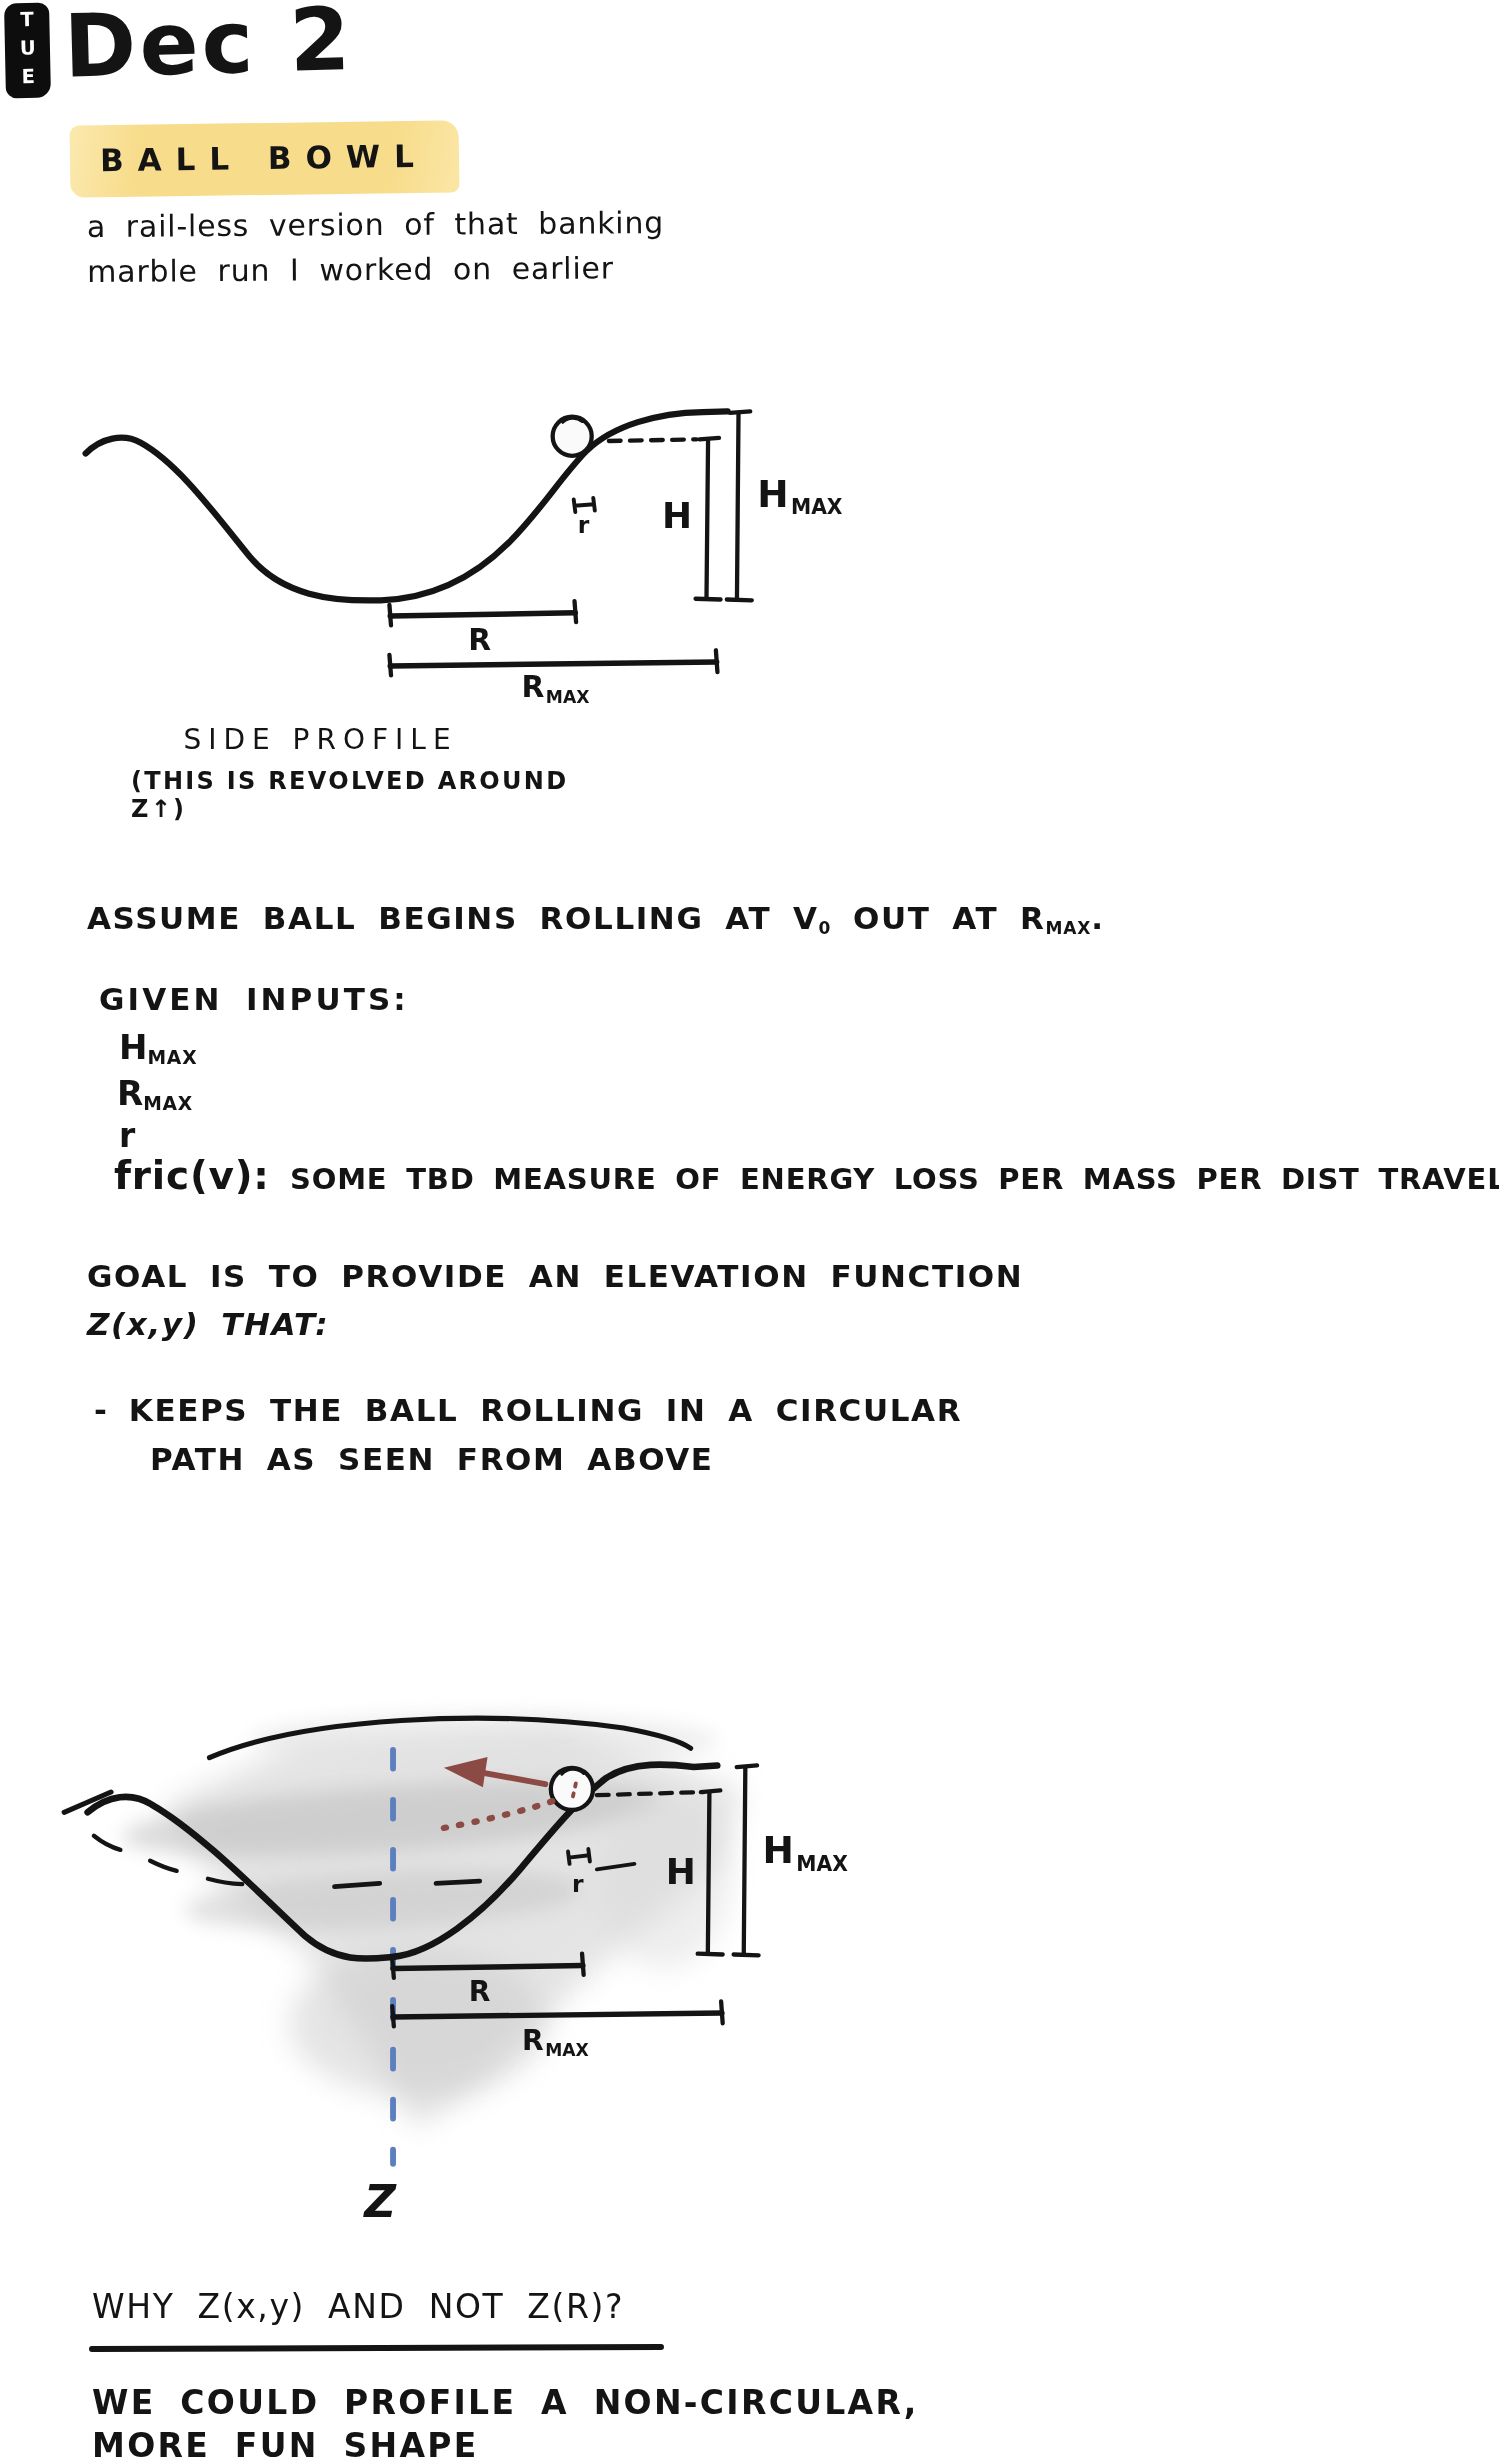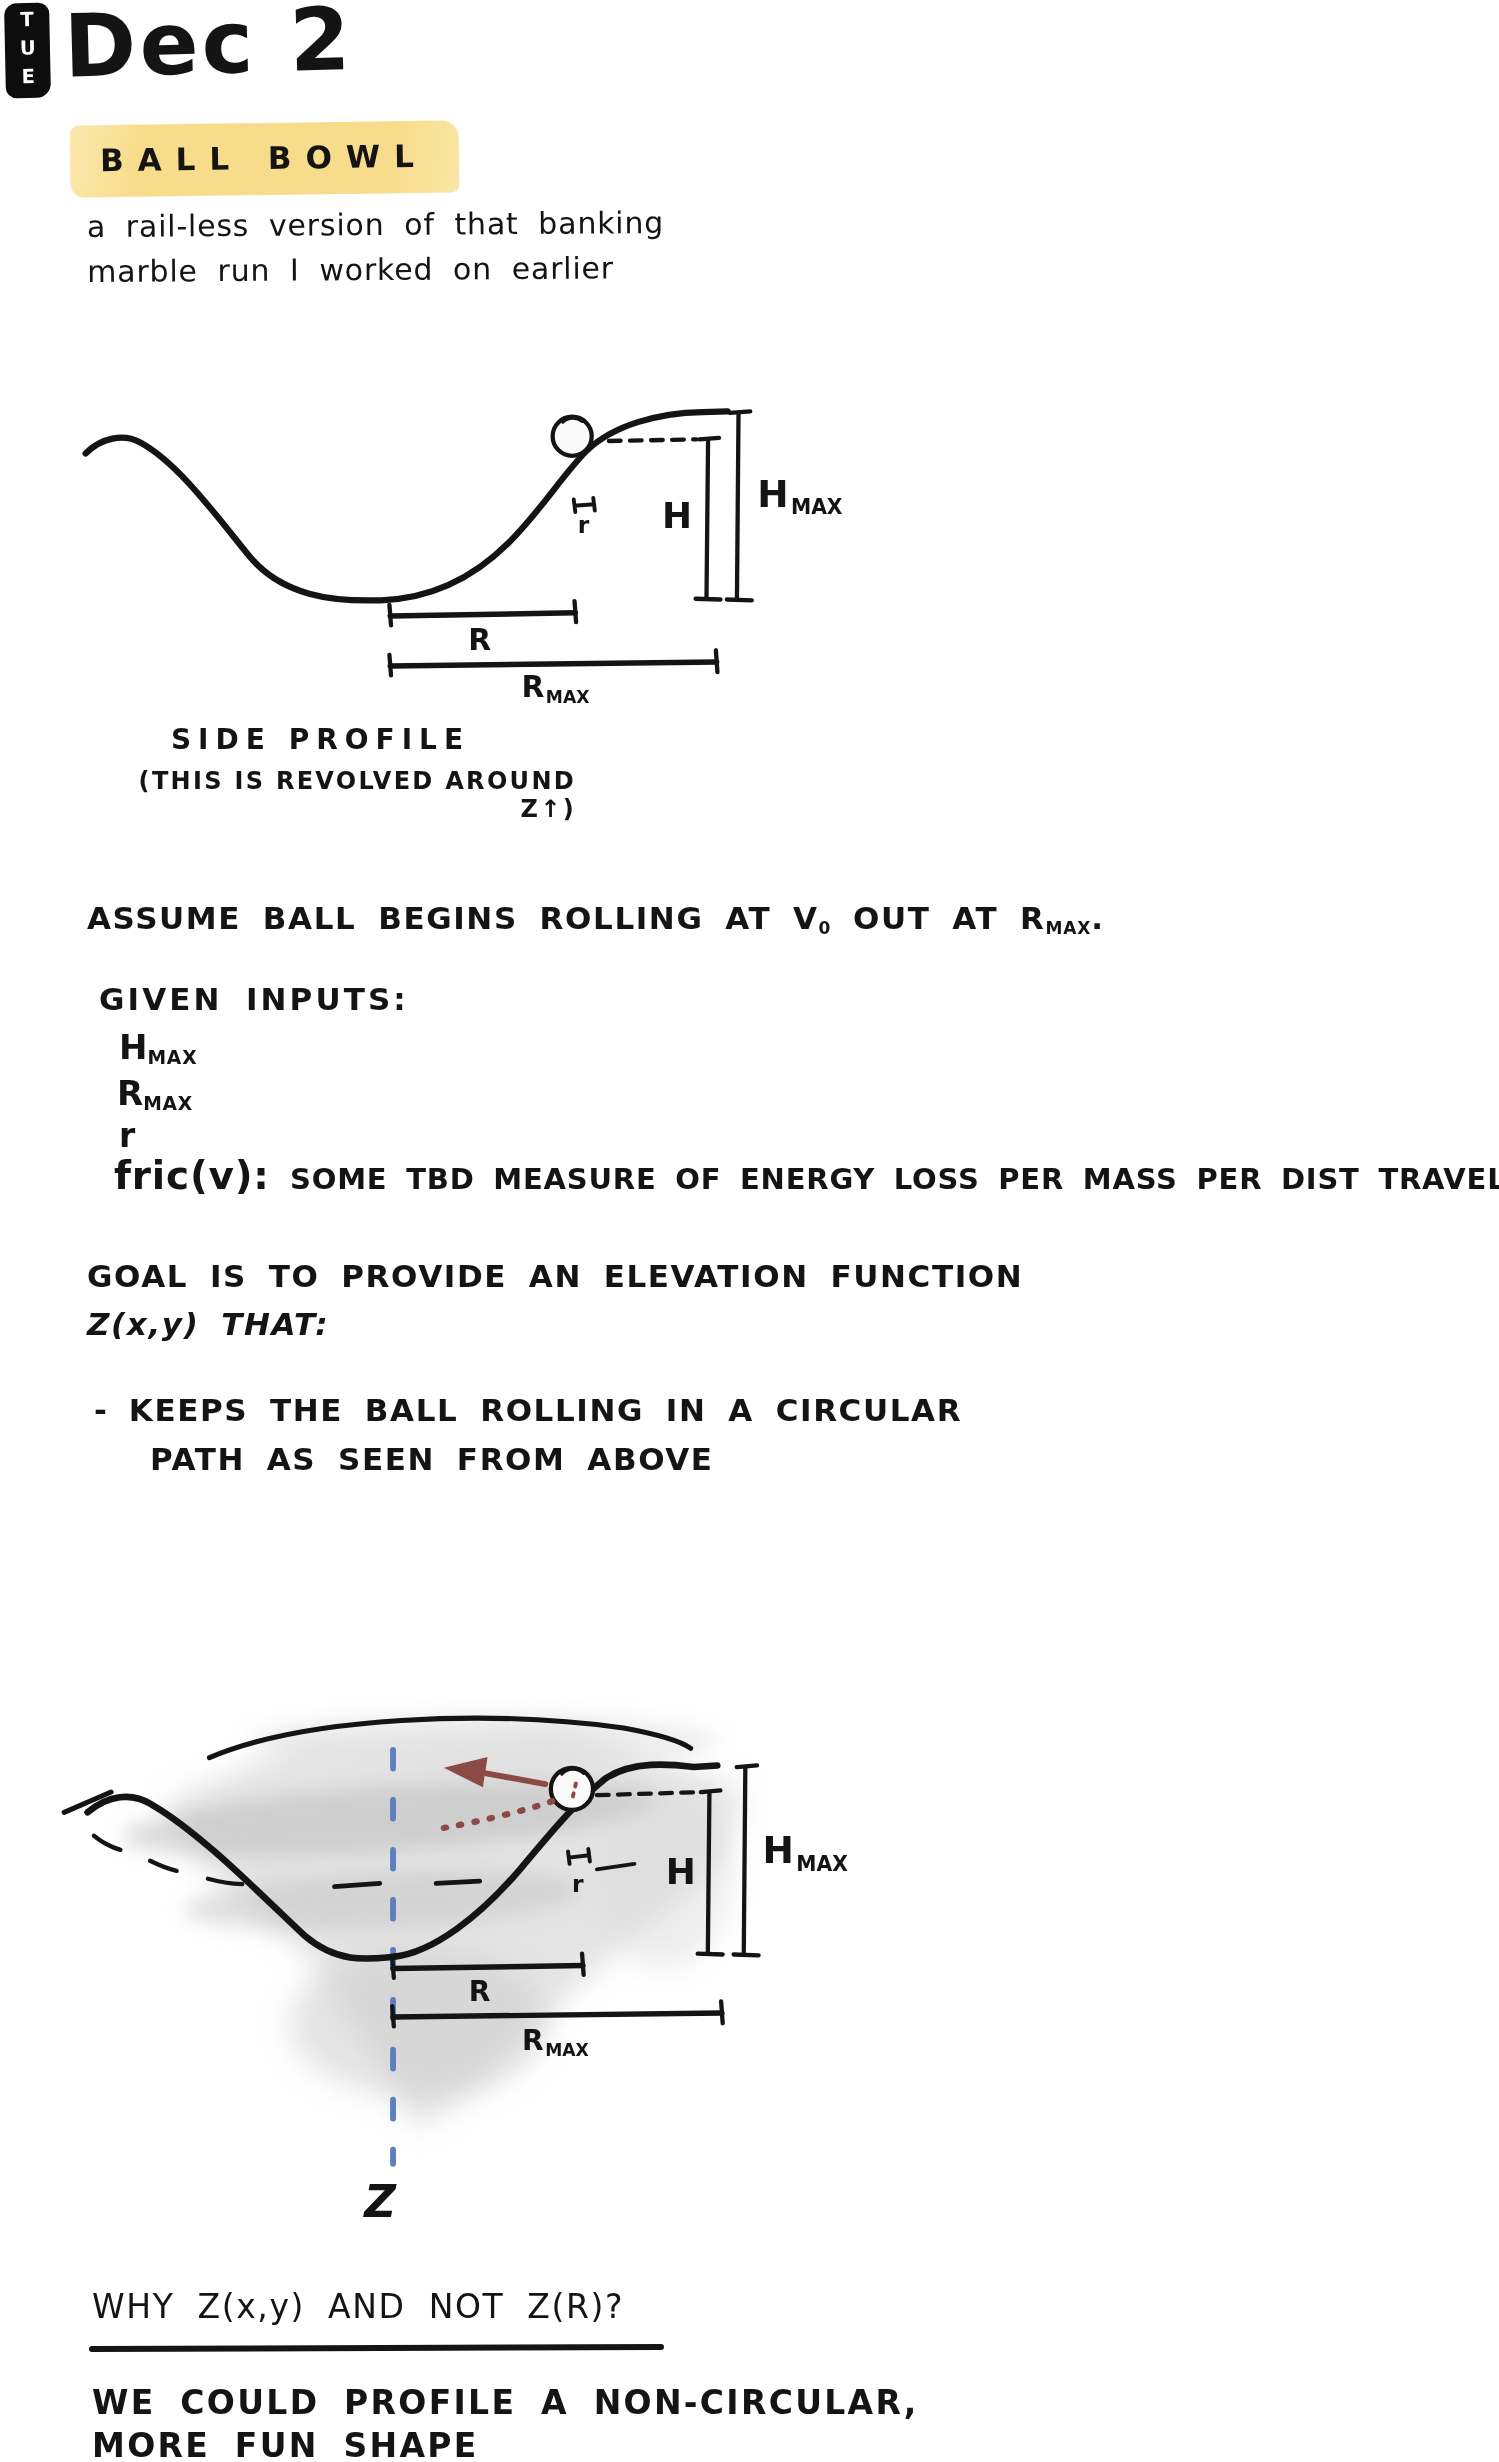--- a/index.html
+++ b/index.html
@@ -27,22 +27,22 @@
     left:70px; top:123px; background:linear-gradient(99deg,#fbe9af,#f7dc8b 18%,#f7dc8b 82%,#fae6a5);
     border-radius:9.4px 17px 7.8px 14px; padding:17px 31px 19px 30px; transform:rotate(-0.8deg);
   }
   .title-hl span { font-size:31px; font-weight:700; letter-spacing:14px; }
   .subtitle { left:87px; top:202px; font-size:30px; line-height:1.5; letter-spacing:0.8px; word-spacing:9.4px; transform:rotate(-0.4deg); }
 
   
   .hand { font-size:31px; letter-spacing:1.6px; word-spacing:9.4px; white-space:nowrap; }
   sub.hs { font-size:0.55em; vertical-align:-0.28em; letter-spacing:0.8px; font-weight:600; }
 
-  .caption1 { left:125px; top:723px; width:391px; text-align:center; font-size:28px; font-weight:700; letter-spacing:7px; }
-  .caption2 { left:131px; top:767px; width:445px; text-align:right; font-size:24px; font-weight:600; letter-spacing:2.3px; }
+  .caption1 { left:125px; top:723px; width:391px; text-align:center; font-size:28px; font-weight:400; letter-spacing:7px; }
+  .caption2 { left:131px; top:767px; width:445px; text-align:left; font-size:24px; font-weight:600; letter-spacing:2.3px; }
 
   .assume { left:87px; top:900px; font-weight:600; }
   .given-h { left:87px; top:981px; font-weight:600; letter-spacing:3.1px;margin-left:12px; }
   .gi { font-weight:600; }
   .gi1 { left:119px; top:1027px; font-size:34px; }
   .gi2 { left:117px; top:1073px; font-size:34px; }
   .gi3 { left:119px; top:1116px; font-size:33px; }
   .fric { left:114px; top:1153px; white-space:nowrap; }
   .fric .fl { font-size:39px; font-weight:600; letter-spacing:0.8px; }
   .fric .fd { font-size:29px; font-weight:600; letter-spacing:0.8px; word-spacing:7.8px; margin-left:20.3px; }

